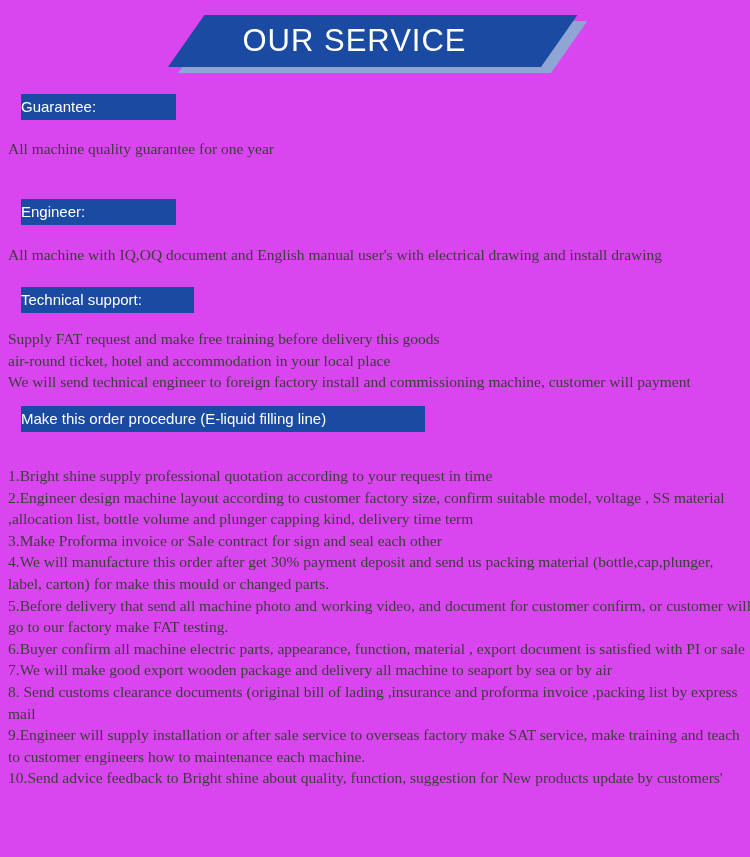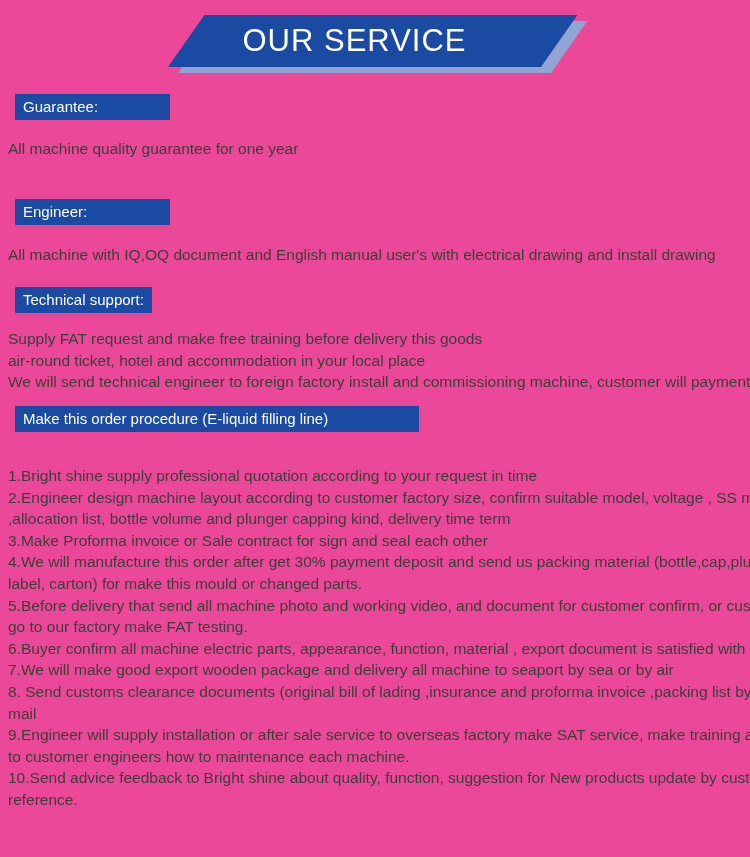--- a/index.html
+++ b/index.html
@@ -5,21 +5,21 @@
   html, body {
     margin: 0;
     padding: 0;
     background: #ffffff;
     font-family: "Liberation Sans", sans-serif;
   }
   .page {
     position: relative;
     width: 750px;
     height: 857px;
-    background: #ec4899;
+    background: #d946ef;
     overflow: hidden;
   }
 
   
   .banner-wrap {
     position: absolute;
     left: 168px;
     top: 15px;
     width: 373px;
     height: 52px;
@@ -55,44 +55,44 @@
     justify-content: center;
     color: #ffffff;
     font-size: 31px;
     letter-spacing: 1px;
     white-space: nowrap;
   }
 
   
   .bar {
     position: absolute;
-    left: 15px;
+    left: 21px;
     height: 26px;
     line-height: 26px;
     background: var(--primary-blue, #1a4aa1);
     color: #ffffff;
     font-size: 15px;
-    padding-left: 8px;
     box-sizing: border-box;
     white-space: nowrap;
     overflow: hidden;
   }
   #bar-guarantee { top: 94px;  width: 155px; }
   #bar-document  { top: 199px; width: 155px; }
-  #bar-tech      { top: 287px; width: 137px; }
+  #bar-tech      { top: 287px; width: 173px; }
   #bar-order     { top: 406px; width: 404px; }
 
   
   .para {
     position: absolute;
     left: 8px;
     right: 4px;
     color: var(--text-color, #3d3d3d);
     font-size: 15.5px;
     line-height: 21.6px;
+    font-family: Liberation Serif, serif;
   }
   #para-guarantee { top: 138px; }
   #para-document  { top: 244px; }
   #para-tech      { top: 328px; }
   #para-order     { top: 465px; }
 
   .tl { white-space: nowrap; }
 </style>
 </head>
 <body>
@@ -132,16 +132,15 @@
     <div class="tl">label, carton) for make this mould or changed parts.</div>
     <div class="tl">5.Before delivery that send all machine photo and working video, and document for customer confirm, or customer will</div>
     <div class="tl">go to our factory make FAT testing.</div>
     <div class="tl">6.Buyer confirm all machine electric parts, appearance, function, material , export document is satisfied with PI or sale</div>
     <div class="tl">7.We will make good export wooden package and delivery all machine to seaport by sea or by air</div>
     <div class="tl">8. Send customs clearance documents (original bill of lading ,insurance and proforma invoice ,packing list by express</div>
     <div class="tl">mail</div>
     <div class="tl">9.Engineer will supply installation or after sale service to overseas factory make SAT service, make training and teach</div>
     <div class="tl">to customer engineers how to maintenance each machine.</div>
     <div class="tl">10.Send advice feedback to Bright shine about quality, function, suggestion for New products update by customers'</div>
-    <div class="tl">reference.</div>
   </div>
 
 </div>
 
 </body></html>

